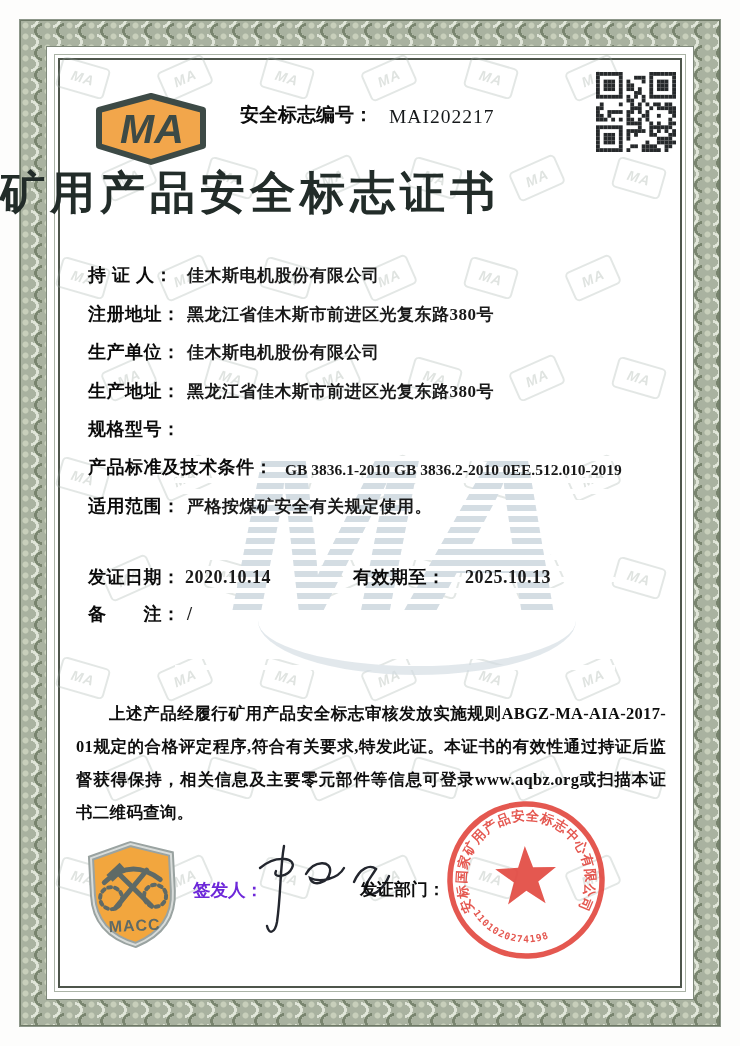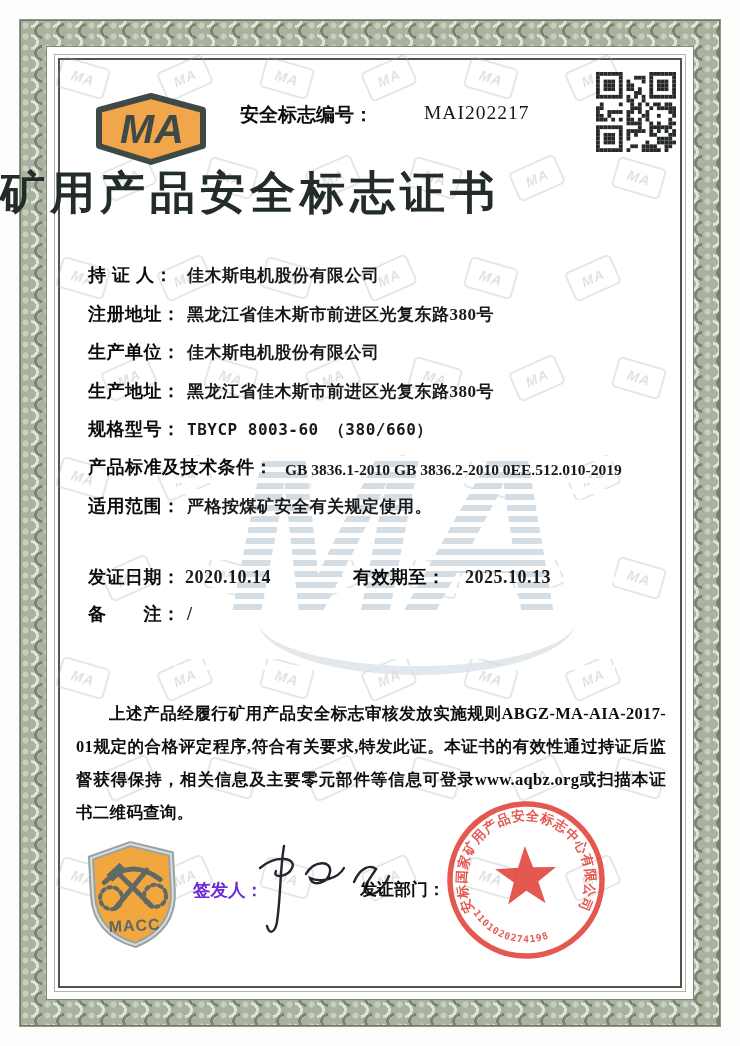--- a/index.html
+++ b/index.html
@@ -45,21 +45,21 @@
   }
   .wm-swoosh{
     position:absolute;left:258px;top:566px;width:318px;height:100px;z-index:1;
     border:0;border-bottom:9px solid #d4dde3;border-radius:50%;opacity:.65;pointer-events:none;
   }
   
   .content{position:absolute;inset:0;z-index:3;}
   .abs{position:absolute;}
   
   .ma-logo{left:92px;top:91px;}
-  .hdr{left:240px;top:102px;display:flex;align-items:flex-start;gap:35px;}
+  .hdr{left:240px;top:102px;display:flex;align-items:flex-end;}
   .hdr-label{font-size:19px;font-weight:bold;color:#0c0c0c;}
   .hdr-number{font-family:"Liberation Serif",serif;font-size:19.5px;color:#15181a;letter-spacing:1px;margin-left:16px;}
   .qr{left:596px;top:72px;}
   .title{
     left:0;right:0;top:163px;
     font-size:45px;font-weight:700;letter-spacing:5px;color:#222c29;
   }
   
   .fields{left:88px;top:249px;right:64px;}
   .frow{display:flex;align-items:flex-end;height:38.4px;}
@@ -419,21 +419,20 @@
       <div class="frow">
         <span class="flabel">生产单位：</span>
         <span class="fvalue">佳木斯电机股份有限公司</span>
       </div>
       <div class="frow">
         <span class="flabel">生产地址：</span>
         <span class="fvalue">黑龙江省佳木斯市前进区光复东路380号</span>
       </div>
       <div class="frow mono">
         <span class="flabel">规格型号：</span>
-        <span class="fvalue">TBYCP 8003-60 （380/660）</span>
       </div>
       <div class="frow wide">
         <span class="flabel">产品标准及技术条件：</span>
         <span class="fvalue">GB 3836.1-2010 GB 3836.2-2010 0EE.512.010-2019</span>
       </div>
       <div class="frow">
         <span class="flabel">适用范围：</span>
         <span class="fvalue">严格按煤矿安全有关规定使用。</span>
       </div>
     </div>

